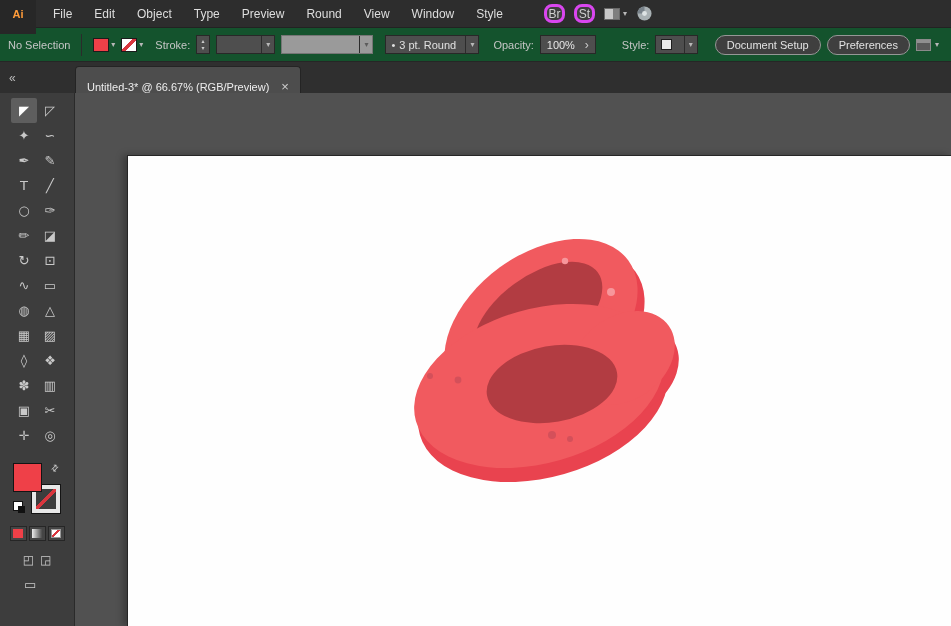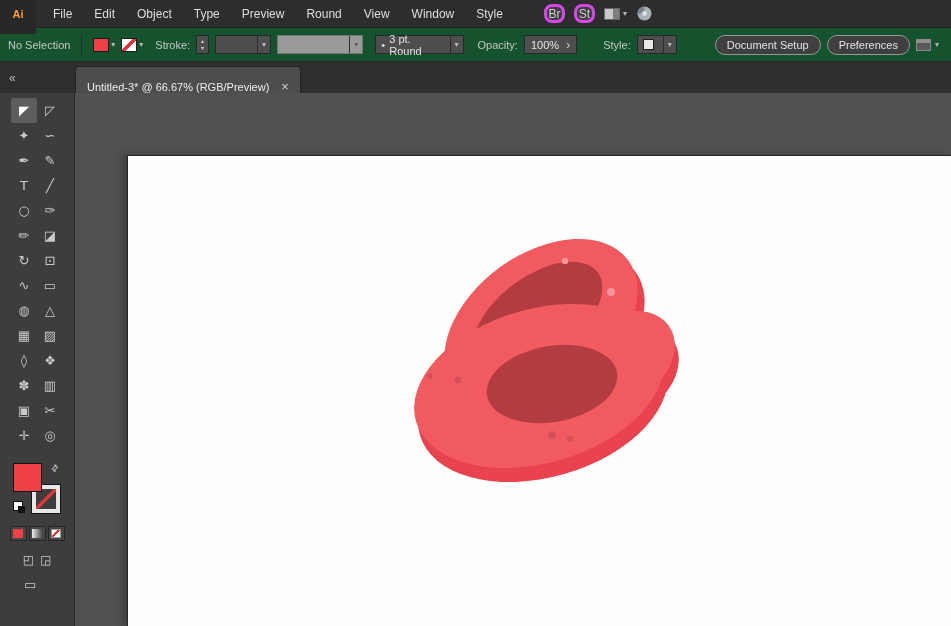--- a/index.html
+++ b/index.html
@@ -152,21 +152,21 @@
     </span>
 
     <span class="cb-label" style="margin-left:20px">Style:</span>
     <span class="combo" style="width:44px">
       <span class="mini-style-swatch"></span>
       <span class="caret-box">
           <span class="caret">▾</span>
         </span>
     </span>
 
-    <span class="btn" style="margin-left:32px">Document Setup</span>
+    <span class="btn" style="margin-left:11px">Document Setup</span>
     <span class="btn">Preferences</span>
 
     <span class="cb-right">
       <span class="panel-ico"></span>
       <span class="caret">▾</span>
     </span>
   </div>
 
   <div class="docktop">
     <div class="collapse-zone">

